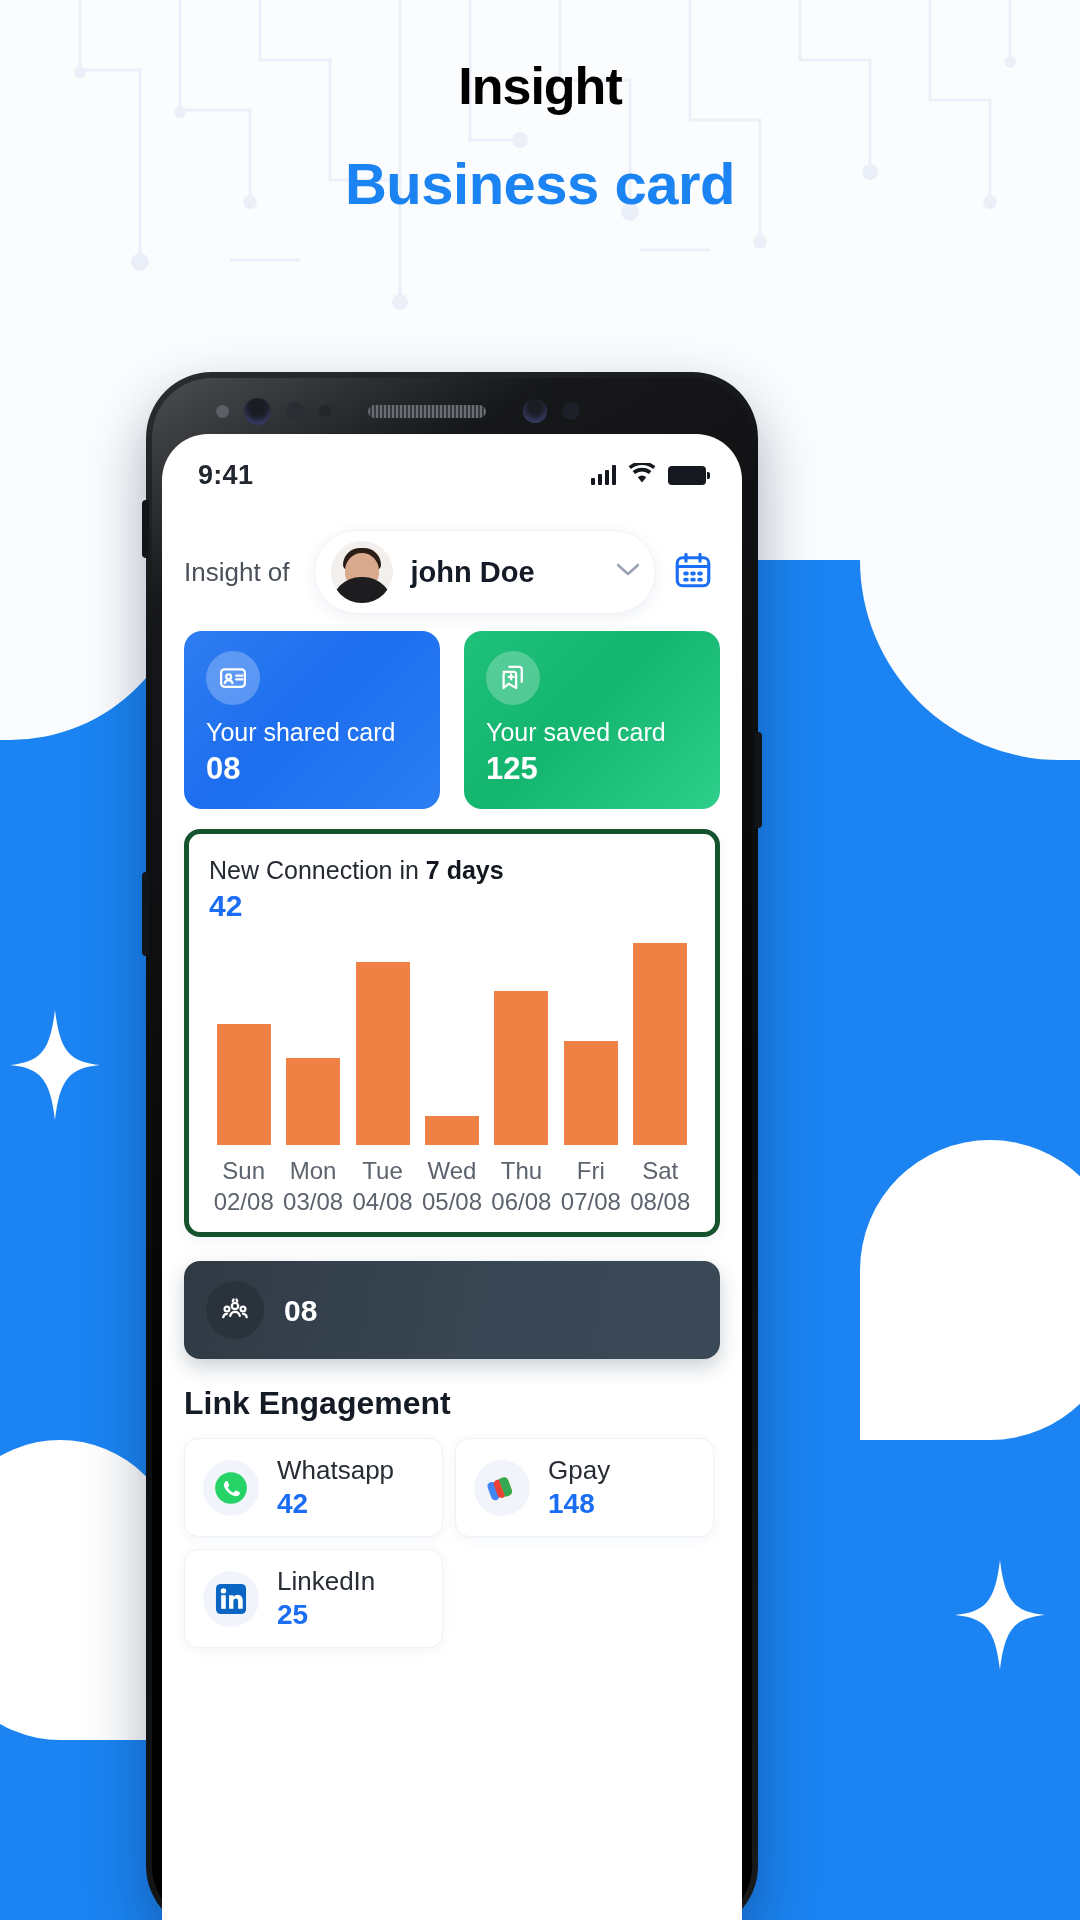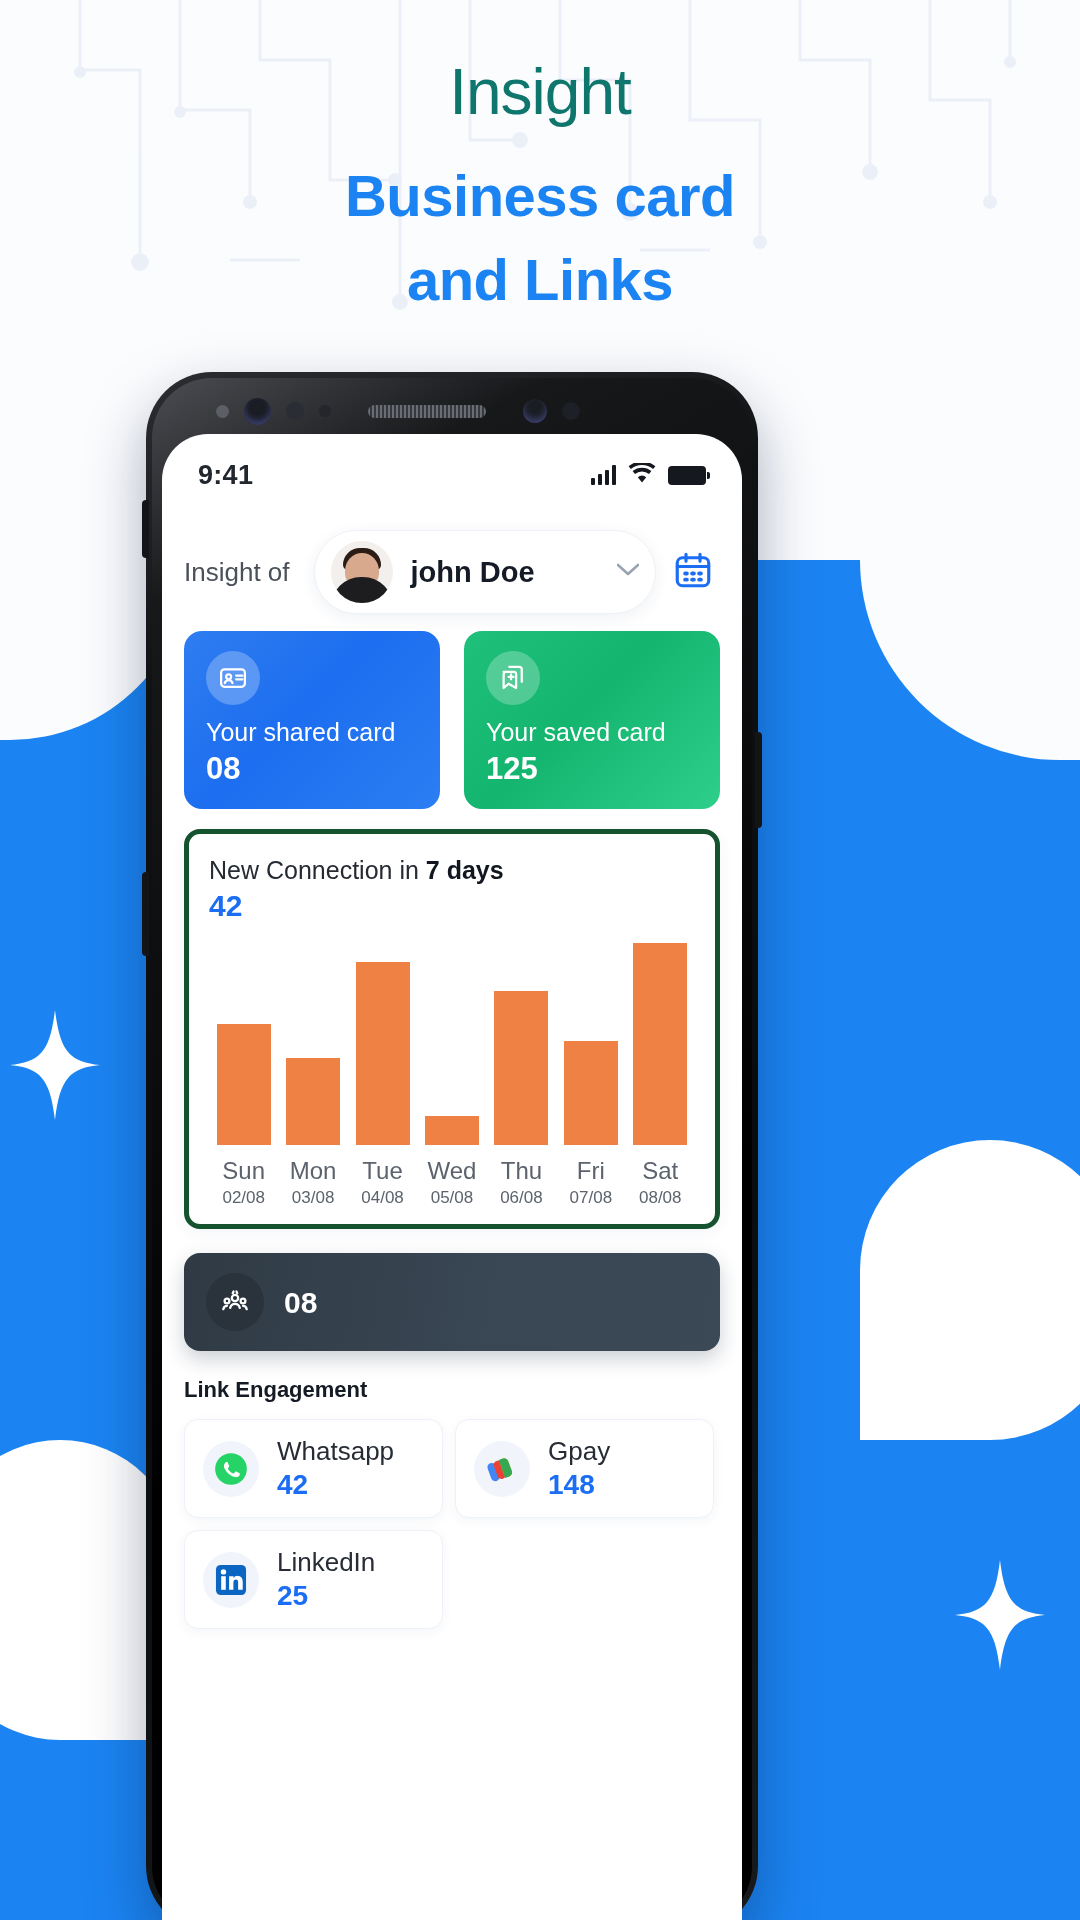--- a/index.html
+++ b/index.html
@@ -41,21 +41,21 @@
   }
   .sparkle{ position:absolute; color:#ffffff; }
   .sparkle svg{ display:block; }
 
   
   .circuit { position:absolute; left:0; top:0; width:1080px; height:400px; opacity:.55; }
 
   
   .headings { position:absolute; left:0; top:60px; width:1080px; text-align:center; z-index:6;}
   .h-title {
-    font-size: 64px; font-weight: 400; color:#0f766e; letter-spacing:-1px;
+    font-size: 52px; font-weight: 700; color:#000000; letter-spacing:-1px;
     line-height:1.0;
   }
   .h-sub {
     margin-top: 30px;
     font-size: 58px; font-weight: 700; color:#1b84f2; line-height:1.45;
     letter-spacing:-0.5px;
   }
 
   
   .phone {
@@ -181,37 +181,37 @@
   }
   .chart-title{ font-size:25px; color:#262b33; }
   .chart-title b{ font-weight:700; color:#11161f;}
   .chart-value{ font-size:30px; font-weight:700; color:#1b6ef3; margin-top:4px;}
   .plot{ height:208px; display:flex; align-items:flex-end; gap:0; margin-top:14px;}
   .bar-col{ flex:1; display:flex; align-items:flex-end; justify-content:center; height:100%;}
   .bar{ width:54px; background:#ee8143; }
   .xaxis{ display:flex; margin-top:12px;}
   .xcell{ flex:1; text-align:center; }
   .xday{ font-size:24px; color:#5c636d; }
-  .xdate{ font-size:17px; color:#5c636d; margin-top:3px;}
+  .xdate{ font-size:24px; color:#5c636d; margin-top:3px;}
 
   
   .dark-banner{
     margin-top:24px; background: linear-gradient(100deg,#2f3a44 0%,#394653 55%,#3b4855 100%);
     border-radius:16px; padding:20px 22px; display:flex; align-items:center; gap:20px;
     box-shadow:0 8px 20px rgba(20,35,60,.22);
   }
   .dark-ico{
     width:58px;height:58px;border-radius:50%;background:#2a333c;
     display:flex;align-items:center;justify-content:center;flex:0 0 58px;
   }
   .dark-label{ font-size:26px; color:#f2f5f8; }
   .dark-value{ font-size:30px; font-weight:700; color:#fff; margin-top:2px;}
 
   
-  .sec-title{ font-size:22px; font-weight:700; color:#151b24; margin:26px 0 16px 0;}
+  .sec-title{ font-size:32px; font-weight:700; color:#151b24; margin:26px 0 16px 0;}
   .link-grid{ display:flex; flex-wrap:wrap; gap:12px; }
   .link-card{
     width: calc(50% - 9px);
     background:#fff; border:1px solid #eef1f7; border-radius:14px;
     padding:16px 18px; display:flex; align-items:center; gap:18px;
     box-shadow:0 3px 12px rgba(24,54,120,.05);
   }
   .link-ico{
     width:56px;height:56px;border-radius:50%;background:#f1f5fb;flex:0 0 56px;
     display:flex;align-items:center;justify-content:center;
@@ -270,21 +270,20 @@
       <circle cx="1010" cy="62" r="6"></circle>
     <circle cx="400" cy="302" r="8"></circle>
       <circle cx="180" cy="112" r="6"></circle>
   </g>
 </svg>
 
 <div class="headings">
   <div class="h-title">Insight</div>
   <div class="h-sub">
     <div>Business card</div>
-    <div>and Links</div>
   </div>
 </div>
 
 <div class="phone">
   <div class="phone-body"></div>
   <div class="phone-edge"></div>
   <div class="btn-side b"></div>
   <div class="btn-side a"></div>
   <div class="btn-right"></div>
 

